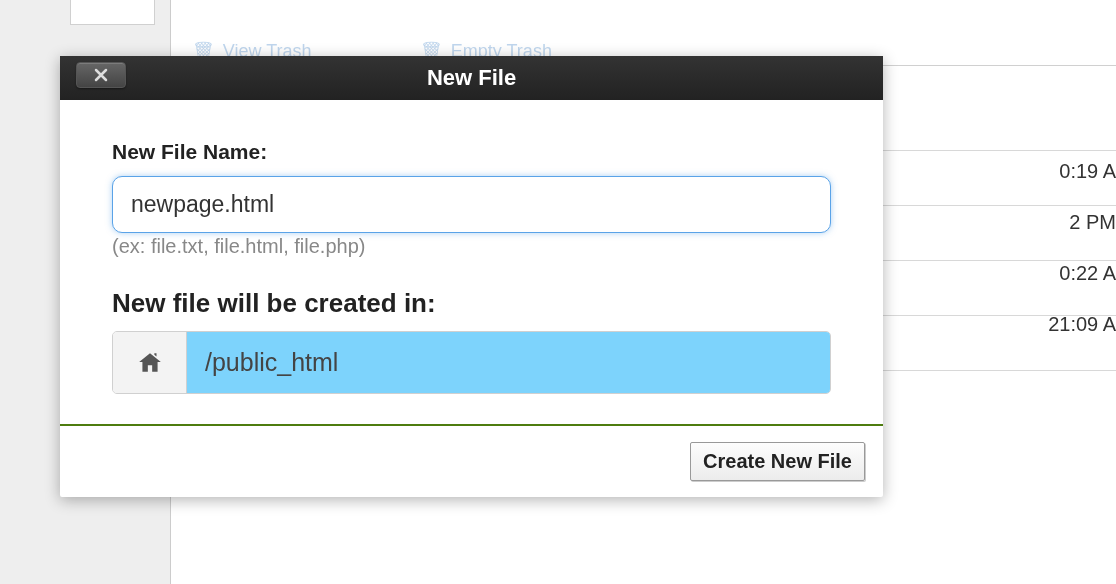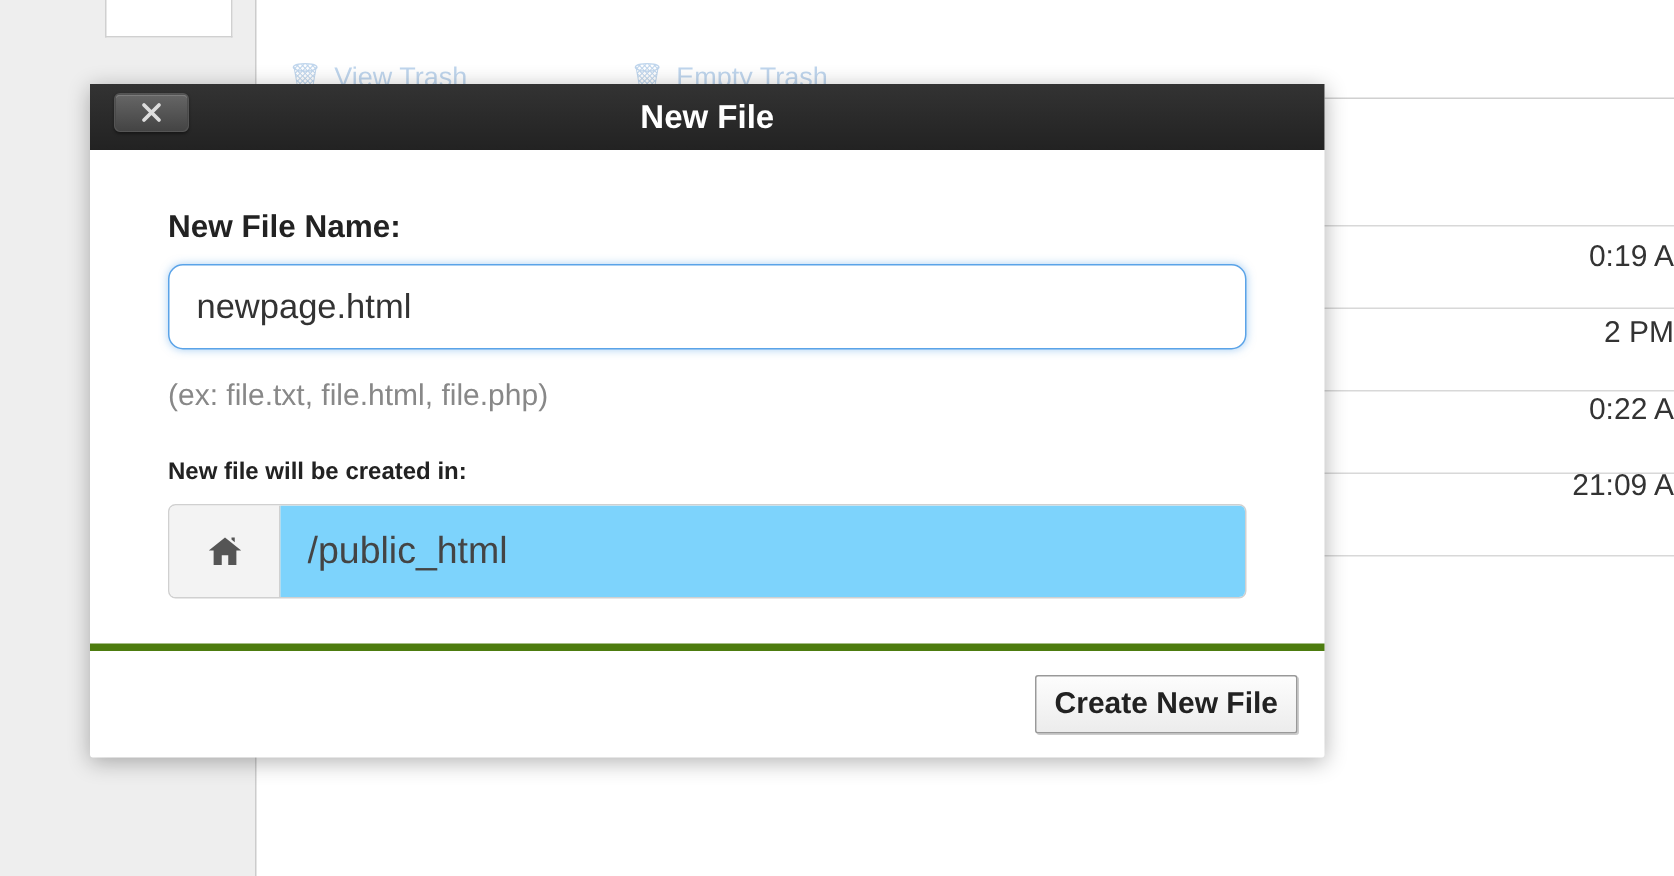--- a/index.html
+++ b/index.html
@@ -140,25 +140,25 @@
       font-size: 23px;
       color: #333;
       border: 1px solid #5aa3e8;
       border-radius: 10px;
       outline: none;
       box-shadow: 0 0 6px rgba(90,163,232,0.5);
     }
     .hint-text {
       font-size: 20px;
       color: #888;
-      margin-top: 20px;
+      margin-top: 2px;
     }
     .path-label {
       font-weight: bold;
-      font-size: 16px;
+      font-size: 26px;
       color: #222;
       margin-top: 30px;
       margin-bottom: 12px;
     }
     .path-row {
       display: flex;
       border: 1px solid #d0d0d0;
       border-radius: 5px;
       overflow: hidden;
     }
@@ -178,21 +178,21 @@
     .path-input {
       flex: 1;
       padding: 16px 18px;
       font-size: 25px;
       color: #444;
       border: none;
       outline: none;
       background: #7dd3fc;
     }
     .dialog-footer {
-      border-top: 5px solid #4d7c0f;
+      border-top: 2px solid #4d7c0f;
       padding: 16px 18px;
       display: flex;
       justify-content: flex-end;
       gap: 0;
     }
     .btn {
       font-size: 20px;
       padding: 7px 12px;
       background: linear-gradient(to bottom, #fdfdfd, #ececec);
       border: 1px solid #999;

